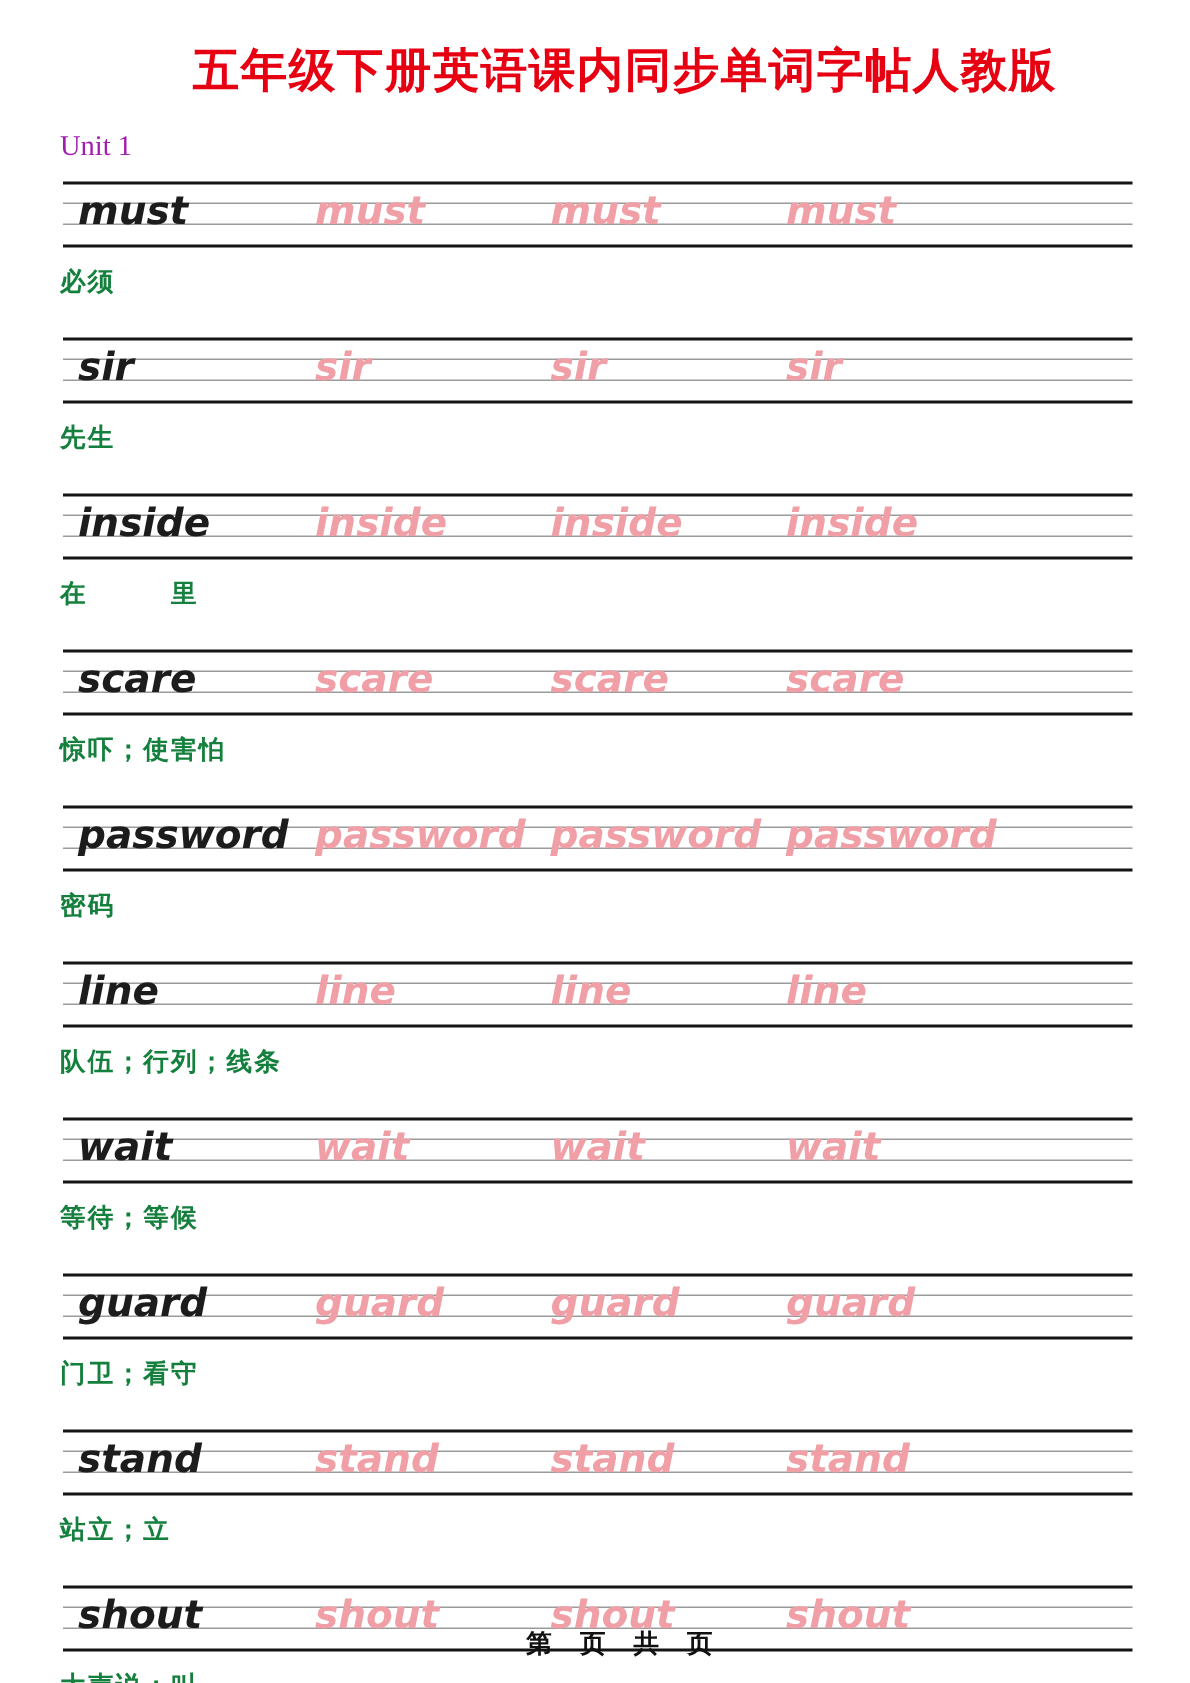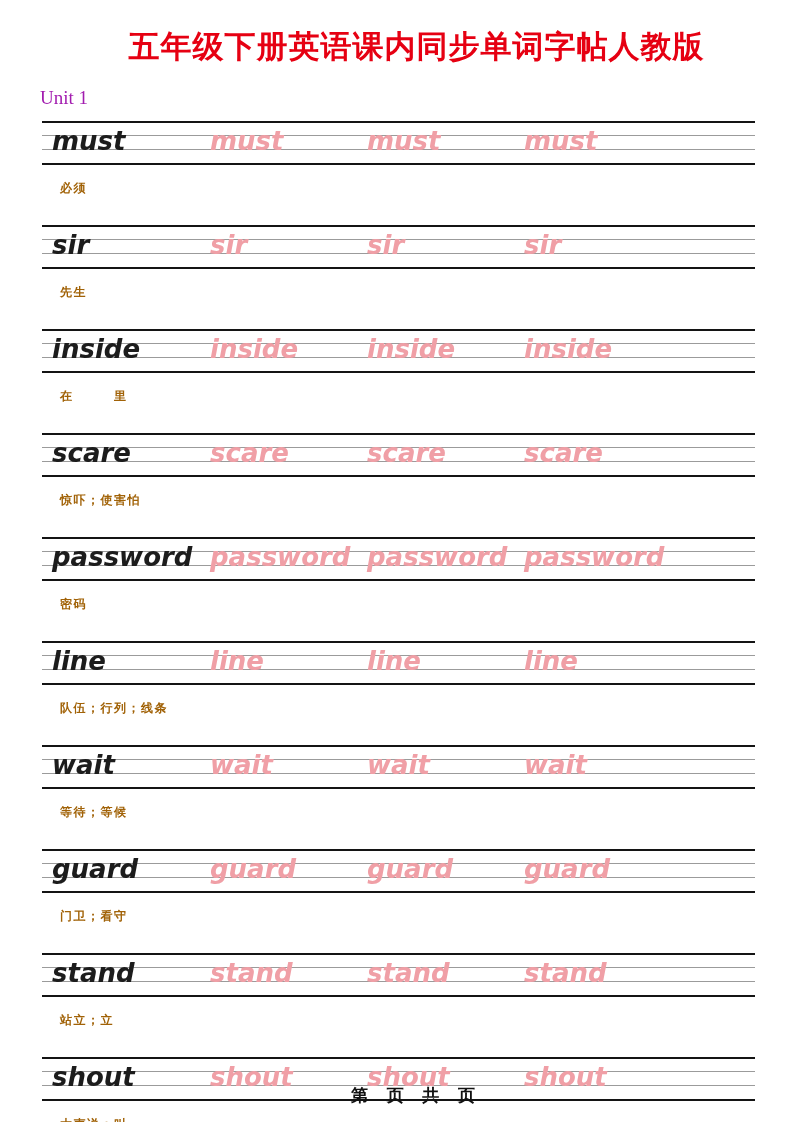--- a/index.html
+++ b/index.html
@@ -39,23 +39,23 @@
     font-size:26px;line-height:44px;
     white-space:nowrap;
     font-family:"DejaVu Sans", sans-serif;
   }
   .model{left:10px;color:var(--ink,#1c1c1c);}
   .copy{color:var(--practice-pink,#f09fa6);}
   .c1{left:168px;}
   .c2{left:325px;}
   .c3{left:482px;}
   .translation{
-    position:absolute;top:56px;left:60px;
-    font-size:12px;line-height:22px;
-    color:#a16207;
+    position:absolute;top:56px;left:40px;
+    font-size:17px;line-height:22px;
+    color:#15803d;
     letter-spacing:1.5px;
     white-space:pre;
     font-family:"DejaVu Serif", serif;
   }
   .footer{
     position:absolute;top:1084px;left:0;width:100%;
     text-align:center;
     font-size:17px;font-weight:bold;
     letter-spacing:7px;
     color:#111;

